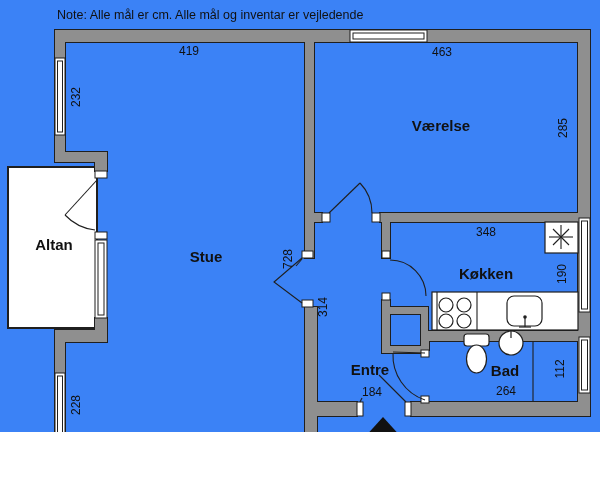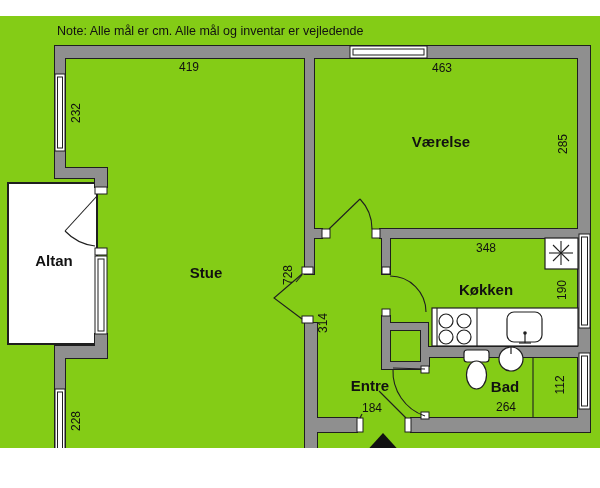--- a/index.html
+++ b/index.html
@@ -1,17 +1,17 @@
 <!DOCTYPE html>
 <html><head>
 <meta charset="utf-8">
 <style>
   html,body{margin:0;padding:0;background:#fff;}
-  #stage{position:relative;width:600px;height:432px;background:#84cc16;overflow:hidden;
-         font-family:"Liberation Sans", sans-serif;margin-top:16px;}
+  #stage{position:relative;width:600px;height:432px;background:#3b82f6;overflow:hidden;
+         font-family:"Liberation Sans", sans-serif;}
   svg{display:block;}
   text{fill:#111;}
   .room-label{font-size:15px;font-weight:bold;}
   .dim-label{font-size:12px;}
   .note-label{font-size:12.5px;}
   .thin{stroke:#1f1f1f;stroke-width:1.1;fill:none;}
   .fixture{stroke:#1f1f1f;stroke-width:1.2;fill:#ffffff;}
   .cap{stroke:#1f1f1f;stroke-width:1;fill:#ffffff;}
   .winframe{stroke:#1f1f1f;stroke-width:1;fill:#ffffff;}
 </style>

